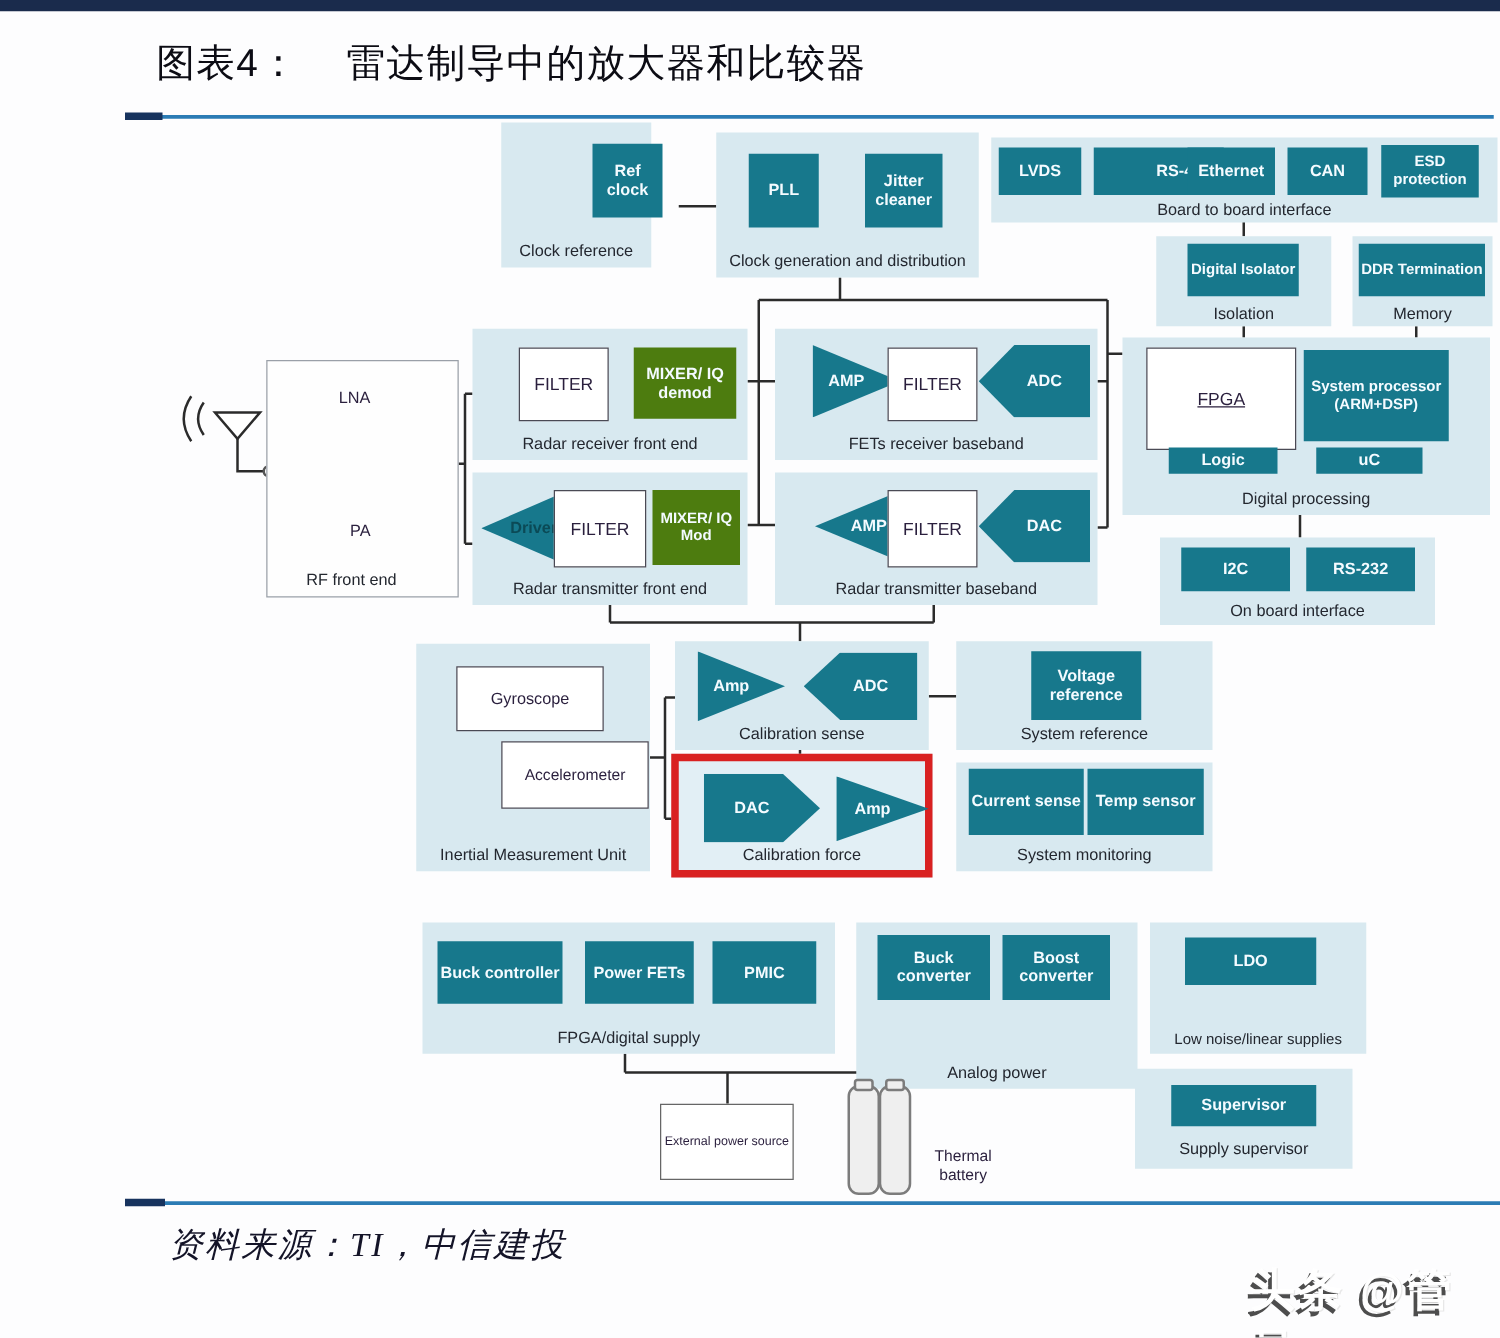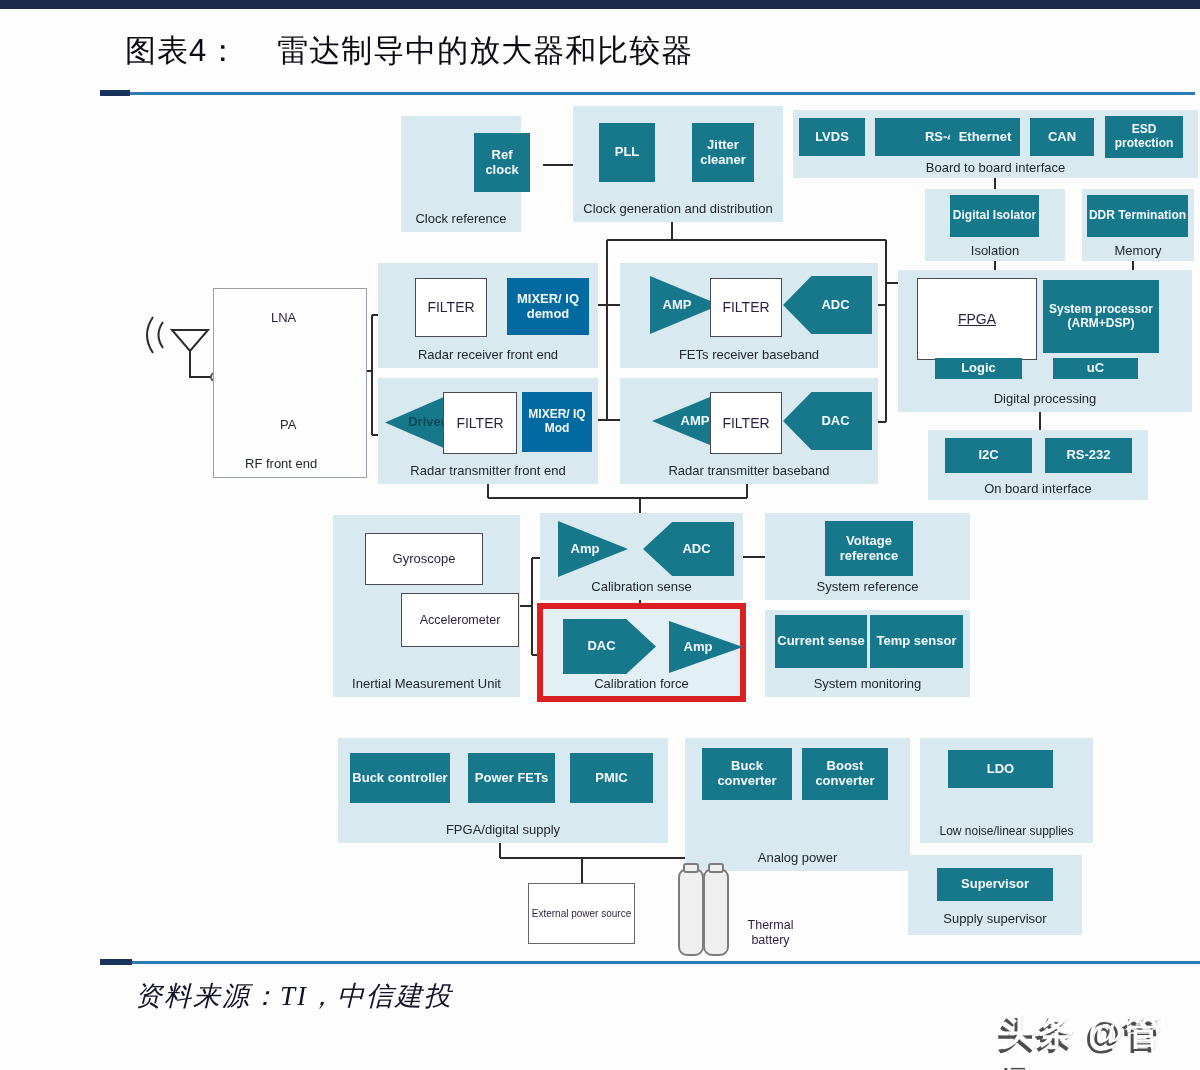--- a/index.html
+++ b/index.html
@@ -17,21 +17,21 @@
   #source{left:135px;top:978px;font-family:"Liberation Serif","DejaVu Serif",serif;
           font-style:italic;font-size:27px;color:#141428;letter-spacing:2px;}
   #watermark{left:1000px;top:1008px;font-size:36px;font-weight:bold;color:#ffffff;
              text-shadow:-3px 4px 0 #4d4d4d,1px 1px 0 #e8e8e8;letter-spacing:2px;}
   .panel{position:absolute;background:#d8e9f0;}
   .plabel{position:absolute;left:2px;right:2px;bottom:5px;text-align:center;
           font-size:13px;line-height:1.12;color:#23272f;}
   .tblock{position:absolute;background:#17788c;color:#f4fbff;font-weight:bold;
           font-size:13px;line-height:1.15;display:flex;align-items:center;
           justify-content:center;text-align:center;}
-  .mixer{background:#0369a1;}
+  .mixer{background:#4d7c0f;}
   .wbox{position:absolute;background:#ffffff;border:1px solid #4a4a55;color:#2a1f3d;
         font-size:14px;line-height:1.15;display:flex;align-items:center;
         justify-content:center;text-align:center;}
   .tri-r{clip-path:polygon(0 0,100% 50%,0 100%);padding-right:16px;}
   .tri-l{clip-path:polygon(100% 0,100% 100%,0 50%);padding-left:16px;}
   .pent-l{clip-path:polygon(32% 0,100% 0,100% 100%,32% 100%,0 50%);padding-left:16px;}
   .pent-r{clip-path:polygon(0 0,68% 0,100% 50%,68% 100%,0 100%);padding-right:16px;}
   .driver-text{color:#0b4a56;}
   #cal-force{border:6px solid #d92121;background:#e2eff5;}
   .fs12{font-size:12px;}
@@ -109,21 +109,21 @@
     <circle cx="436" cy="138" r="18" fill="#ffffff" stroke="#1c1c1c" stroke-width="2.5"></circle>
     <path d="M424 138 q6 -12 12 0 q6 12 12 0" fill="none" stroke="#1c1c1c" stroke-width="2.5"></path>
   </g>
   <g stroke="#1c1c1c" fill="none">
     <line x1="418" y1="167" x2="458" y2="167" stroke-width="4"></line>
     <rect x="418" y="173" width="40" height="16" stroke-width="4"></rect>
     <line x1="418" y1="196" x2="458" y2="196" stroke-width="4"></line>
   </g>
 </svg>
 
-<div class="panel" style="left:401px;top:116px;width:120px;height:116px;">
+<div class="panel" style="left:401px;top:98px;width:120px;height:116px;">
   <div class="tblock" style="left:73px;top:17px;width:56px;height:59px;">Ref clock</div>
   <div class="plabel">Clock reference</div>
 </div>
 
 <div class="panel" style="left:573px;top:106px;width:210px;height:116px;">
   <div class="tblock" style="left:26px;top:17px;width:56px;height:59px;">PLL</div>
   <div class="tblock" style="left:119px;top:17px;width:62px;height:59px;">Jitter cleaner</div>
   <div class="plabel">Clock generation and distribution</div>
 </div>
 

